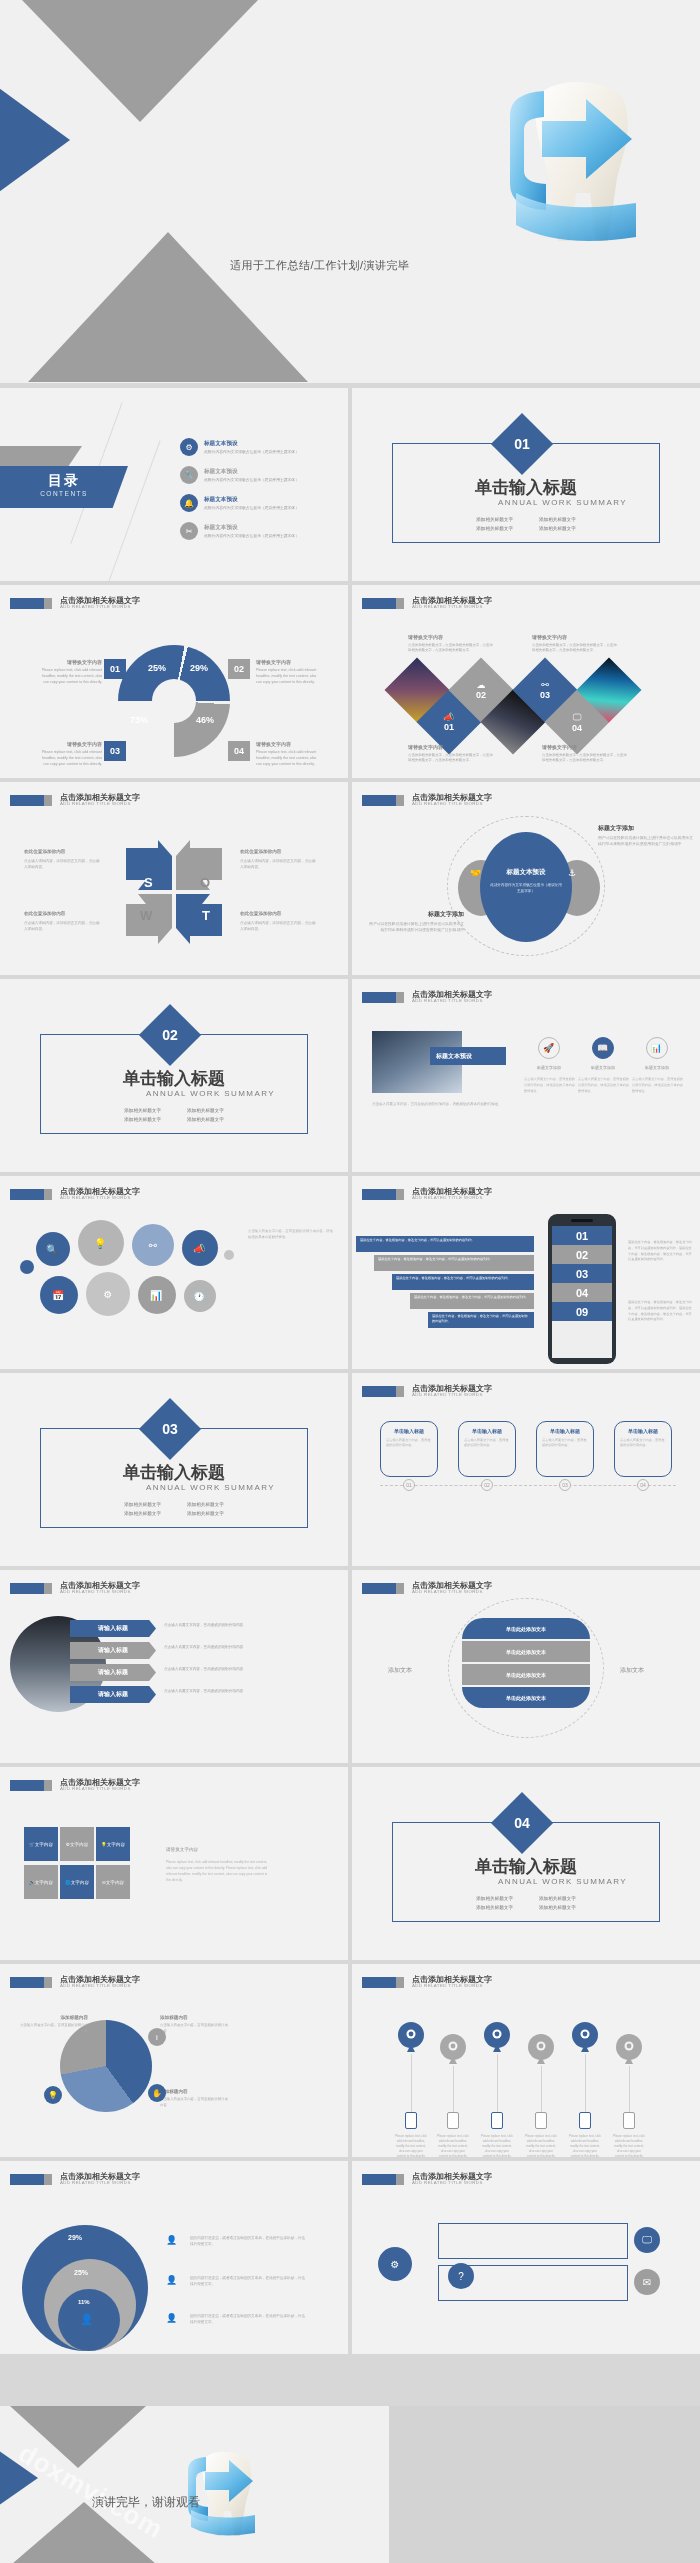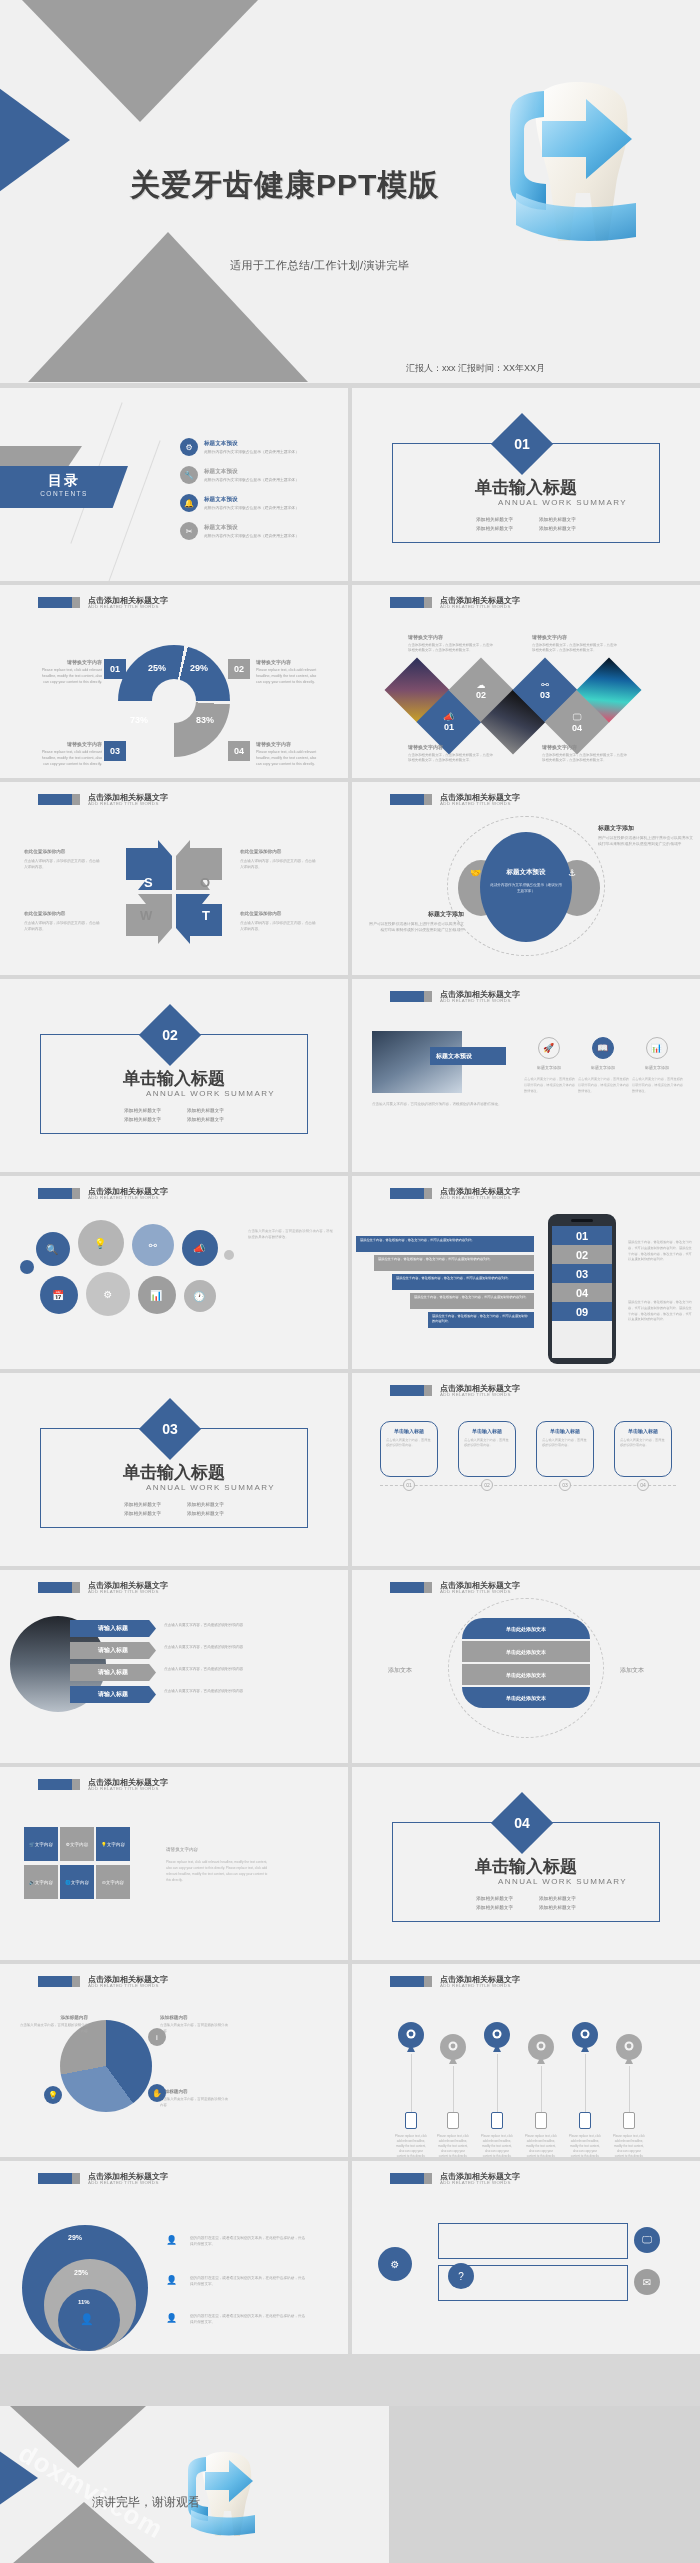--- a/index.html
+++ b/index.html
@@ -47,21 +47,21 @@
   }
   .cv-foot {
     position:absolute; left:0; top:362px; width:700px; text-align:right;
     padding-right:155px; font-size:9px; color:#555;
   }
   .tooth {
     position:absolute; right:30px; top:55px; width:190px; height:200px;
   }
 
   
-  .hdr { position:absolute; left:10px; top:12px; display:flex; align-items:flex-start;margin-left:28px; }
+  .hdr { position:absolute; left:10px; top:12px; display:flex; align-items:center; }
   .hdr .bar { width:34px; height:11px; background:#3c6399; }
   .hdr .bar2 { width:8px; height:11px; background:#9e9e9e; margin-right:8px; }
   .hdr .tx { line-height:1.05; }
   .hdr .cn { font-size:8px; color:#4a4a4a; font-weight:700; }
   .hdr .en { font-size:4.4px; color:#9a9a9a; letter-spacing:.4px; }
 
   
   .sec-box { position:absolute; left:40px; top:55px; width:268px; height:100px; border:1px solid #3c6399; }
   .sec-dia {
     position:absolute; left:148px; top:34px; width:44px; height:44px;
@@ -237,23 +237,21 @@
           <stop offset="0%" stop-color="#bfe6fb"></stop>
             <stop offset="55%" stop-color="#5fb9e8"></stop>
             <stop offset="100%" stop-color="#1f86c7"></stop>
         </linearGradient>
       </defs>
       <path d="M55 50 C55 20,140 18,146 52 C152 86,140 104,136 130 L128 186 L116 186 L110 138 L96 138 L90 186 L78 186 L70 128 C64 100,55 80,55 50 Z" fill="url(#tg)"></path>
       <path d="M30 60 q0 -22 34 -24 l0 26 q-20 1 -20 12 l0 42 q0 12 22 13 l0 26 q-36 -2 -36 -26 Z" fill="url(#bg1)" opacity=".92"></path>
       <path d="M36 138 q40 22 120 10 l0 34 q-76 12 -120 -12 Z" fill="url(#bg1)" opacity=".85"></path>
       <path d="M62 66 l44 0 l0 -22 l46 40 l-46 40 l0 -22 l-44 0 Z" fill="url(#bg1)" opacity=".95"></path>
     </svg>
-    <div class="cv-title">关爱牙齿健康PPT模版</div>
     <div class="cv-sub">适用于工作总结/工作计划/演讲完毕</div>
-    <div class="cv-foot">汇报人：xxx  汇报时间：XX年XX月</div>
   </div>
 
   <div class="slide half" style="left:0;top:388px">
     <div class="toc-line" style="left:96px;top:10px"></div>
     <div class="toc-line" style="left:134px;top:48px"></div>
     <div class="toc-gray"></div>
     <div class="toc-blue">
       <div class="cn">目录</div>
       <div class="en">CONTENTS</div>
     </div>
@@ -308,21 +306,21 @@
       <div class="tx">
           <div class="cn">点击添加相关标题文字</div>
       <div class="en">ADD RELATED TITLE WORDS</div>
         </div>
     </div>
     <div class="donut" style="background:conic-gradient(from -90deg,#3c6399 0 28%, #f2f2f2 28% 29%, #3c6399 29% 50%, #f2f2f2 50% 51%, #9e9e9e 51% 75%, #f2f2f2 75% 100%);">
       <div class="hole"></div>
     </div>
     <div class="dlabel" style="left:148px;top:78px">25%</div>
     <div class="dlabel" style="left:190px;top:78px">29%</div>
-    <div class="dlabel" style="left:196px;top:130px">83%</div>
+    <div class="dlabel" style="left:196px;top:130px">46%</div>
     <div class="dlabel" style="left:130px;top:130px">73%</div>
 
     <div class="numbox b" style="left:104px;top:74px">01</div>
     <div class="sidetxt" style="left:38px;top:73px;text-align:right">
       <b>请替换文字内容</b><span>Please replace text, click add relevant headline, modify the text content, also can copy your content to this directly.</span></div>
     <div class="numbox g" style="left:228px;top:74px">02</div>
     <div class="sidetxt" style="left:256px;top:73px">
       <b>请替换文字内容</b><span>Please replace text, click add relevant headline, modify the text content, also can copy your content to this directly.</span></div>
     <div class="numbox b" style="left:104px;top:156px">03</div>
     <div class="sidetxt" style="left:38px;top:155px;text-align:right">

